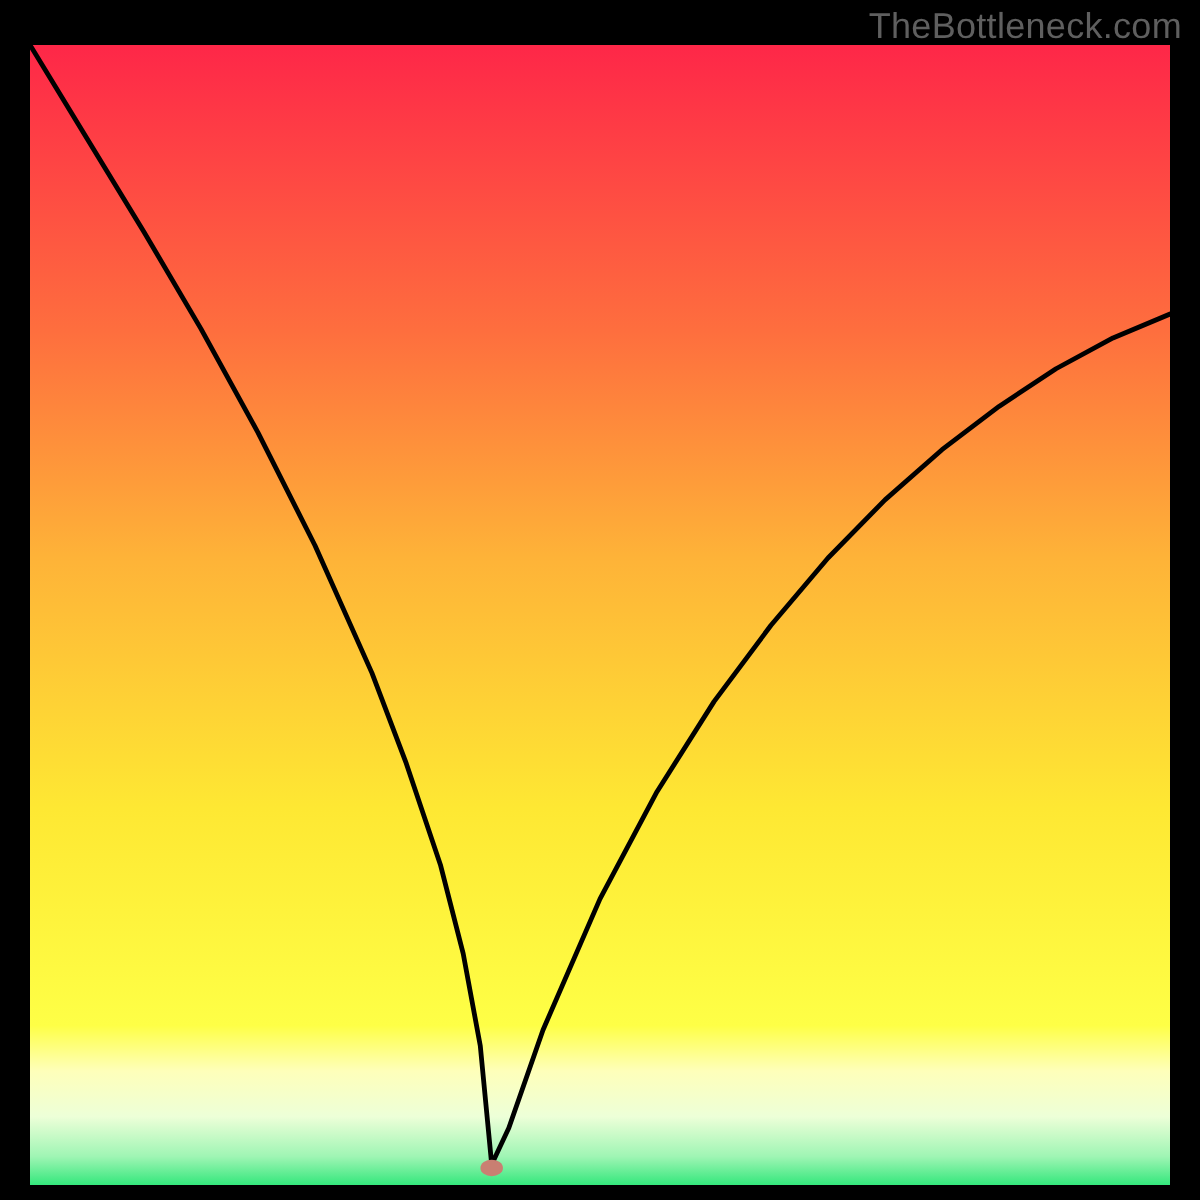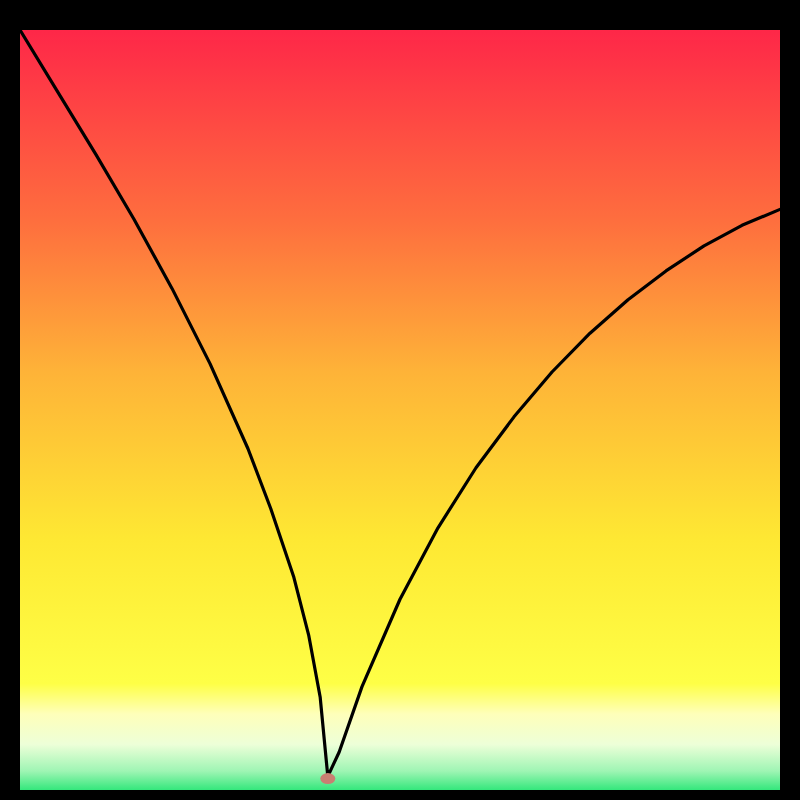--- a/index.html
+++ b/index.html
@@ -27,20 +27,21 @@
     width: 760px;
     height: 760px;
     background: transparent;
   }
   .plot-frame svg { display: block; }
 </style>
 </head>
 <body>
 
 <div class="outer">
+  <div class="watermark">TheBottleneck.com</div>
 
   <div class="plot-frame">
     <svg id="plot-svg" width="760" height="760" viewBox="0 0 760 760">
       <defs>
         <linearGradient id="bg-grad" x1="0" y1="0" x2="0" y2="1">
           <stop id="g0" offset="0%" stop-color="#fe2748"></stop>
           <stop id="g1" offset="25%" stop-color="#fe6e3e"></stop>
           <stop id="g2" offset="45%" stop-color="#feb338"></stop>
           <stop id="g3" offset="67%" stop-color="#fee833"></stop>
           <stop id="g4" offset="86%" stop-color="#feff46"></stop>

